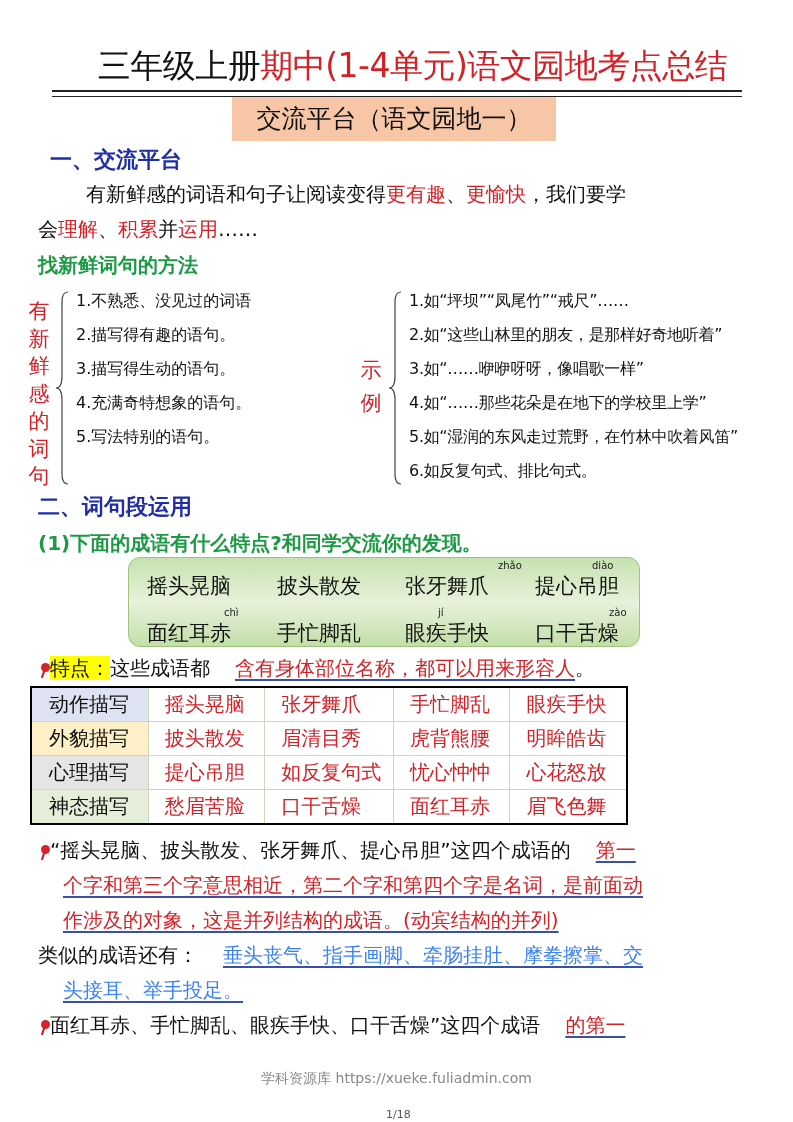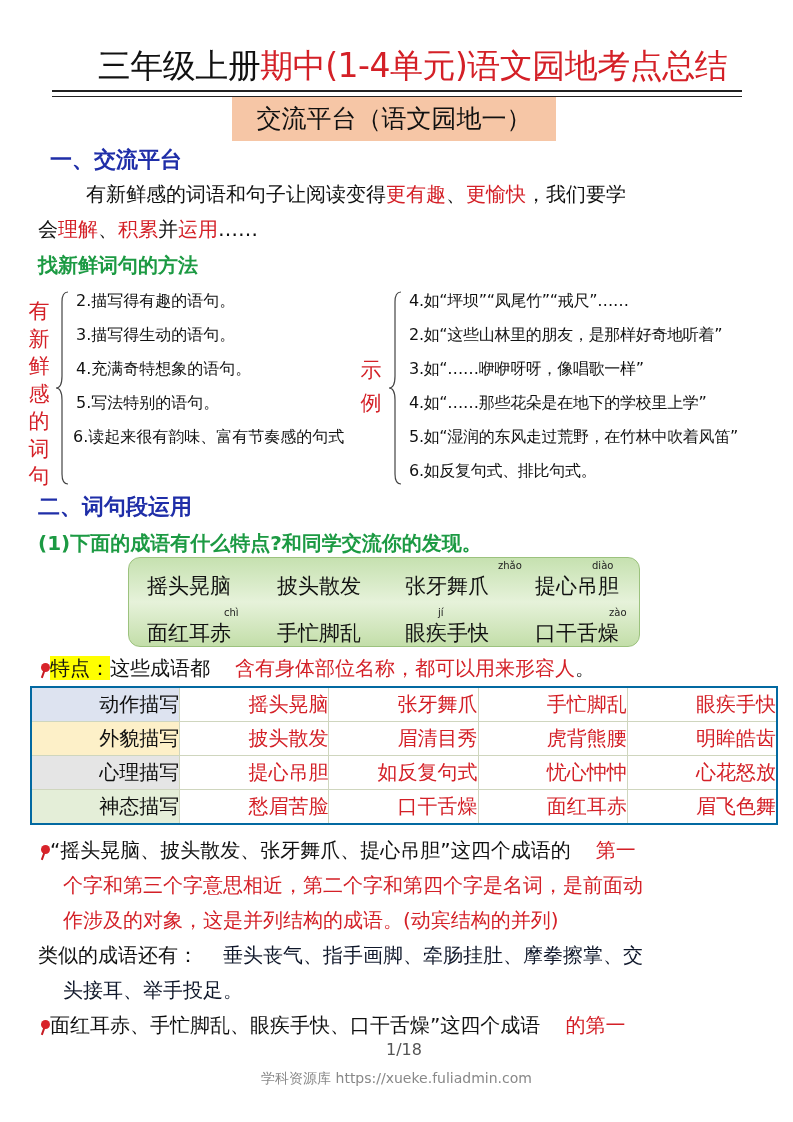--- a/index.html
+++ b/index.html
@@ -13,47 +13,47 @@
   .title .red { color:#d42027; }
   .title-rule { left:52px; width:690px; top:90px; height:4px; border-top:2px solid #222; border-bottom:1px solid #222; }
 
   .unit-banner { left:232px; top:97px; width:324px; height:44px; background:#f6c6a6; font-size:25px; line-height:44px; text-align:center; color:#111; white-space:nowrap; }
 
   .h-blue { color:#1f2ea8; font-size:22px; font-weight:bold; white-space:nowrap; }
   .h-green { color:#1c9a43; font-size:20px; font-weight:bold; white-space:nowrap; }
 
   .para { font-size:20px; line-height:35px; color:#111; white-space:nowrap; }
   .red { color:#d42027; }
-  .blue-link { color:#0f172a; }
+  .blue-link { color:#3b82f6; }
 
   .vert { left:24px; top:298px; width:30px; font-size:21px; line-height:27.5px; color:#d42027; text-align:center; }
   .list { font-size:16px; line-height:34px; color:#111; white-space:nowrap; }
 
   .shili { left:356px; top:354px; width:30px; font-size:21px; line-height:33px; color:#d42027; text-align:center; }
 
   .idiom-box { left:128px; top:557px; width:510px; height:88px; border-radius:12px;
                background:linear-gradient(180deg,#c6e1b0 0%,#e6f2da 50%,#c3dea9 100%);
                border:1px solid #9cc27e; }
   .idiom { position:absolute; font-size:21px; color:#111; white-space:nowrap; }
   .py { position:absolute; font-size:10px; color:#222; white-space:nowrap; }
 
   .pin { display:inline-block; width:10px; height:14px; position:relative; vertical-align:middle; }
   .pin:before { content:""; position:absolute; left:1px; top:0; width:9px; height:9px; border-radius:50%; background:#d8232a; }
   .pin:after { content:""; position:absolute; left:2px; top:8px; width:2px; height:7px; background:#c61b22; transform:rotate(20deg); }
 
   .hl-yellow { background:#ffff00; }
-  .ul { text-decoration-color:#3a50a8; text-underline-offset:4px;padding-left:25px; }
+  .ul { text-decoration:underline; text-decoration-color:#3a50a8; text-underline-offset:4px;padding-left:25px; }
 
-  table.cat { position:absolute; left:30px; top:686px; width:748px; border-collapse:collapse; border:2px solid #0369a1;text-align:right; }
+  table.cat { position:absolute; left:30px; top:686px; width:598px; border-collapse:collapse; border:2px solid #000000; }
   table.cat td { border:1px solid #cfd6be; height:33px; font-size:20px; padding:0 0 0 16px; white-space:nowrap; }
   table.cat td.c { color:#d42027; width:130px; }
   table.cat td.h { color:#111; width:128px; padding-left:17px; }
 
   .footer { left:0; width:793px; top:1070px; text-align:center; font-size:14px; color:#888; white-space:nowrap; }
-  .pgnum { position:absolute; left:386px; top:1040px; font-size:16px; color:#555; }
+  .pgnum { position:absolute; left:386px; top:1108px; font-size:11px; color:#555; }
 </style>
 </head>
 <body>
 
 <div class="abs title">
   <span class="black">三年级上册</span><span class="red">期中(1-4单元)语文园地考点总结</span>
 </div>
 <div class="abs title-rule"></div>
 
 <div class="abs unit-banner">交流平台（语文园地一）</div>
@@ -77,38 +77,38 @@
   <div>的</div>
   <div>词</div>
   <div>句</div>
 </div>
 
 <svg class="abs" style="left:54px; top:290px;" width="18" height="196">
   <path d="M14 2 Q8 2 8 12 L8 86 Q8 98 2 98 Q8 98 8 110 L8 184 Q8 194 14 194" fill="none" stroke="#444" stroke-width="1.2"></path>
 </svg>
 
 <div class="abs list" style="left:76px; top:284px;">
+  <div>1.不熟悉、没见过的词语</div>
   <div>2.描写得有趣的语句。</div>
   <div>3.描写得生动的语句。</div>
   <div>4.充满奇特想象的语句。</div>
   <div>5.写法特别的语句。</div>
-  <div style="margin-left:-3px;">6.读起来很有韵味、富有节奏感的句式</div>
 </div>
 
 <div class="abs shili">
   <div>示</div>
   <div>例</div>
 </div>
 
 <svg class="abs" style="left:388px; top:290px;" width="16" height="196">
   <path d="M13 2 Q7 2 7 12 L7 86 Q7 98 1 98 Q7 98 7 110 L7 184 Q7 194 13 194" fill="none" stroke="#444" stroke-width="1.2"></path>
 </svg>
 
 <div class="abs list" style="left:409px; top:284px; letter-spacing:-0.3px;">
-  <div>4.如“坪坝”“凤尾竹”“戒尺”……</div>
+  <div>1.如“坪坝”“凤尾竹”“戒尺”……</div>
   <div>2.如“这些山林里的朋友，是那样好奇地听着”</div>
   <div>3.如“……咿咿呀呀，像唱歌一样”</div>
   <div>4.如“……那些花朵是在地下的学校里上学”</div>
   <div>5.如“湿润的东风走过荒野，在竹林中吹着风笛”</div>
   <div>6.如反复句式、排比句式。</div>
 </div>
 
 <div class="abs h-blue" style="left:38px; top:492px;">二、词句段运用</div>
 <div class="abs h-green" style="left:38px; top:530px; font-size:20px;">(1)下面的成语有什么特点?和同学交流你的发现。</div>
 

